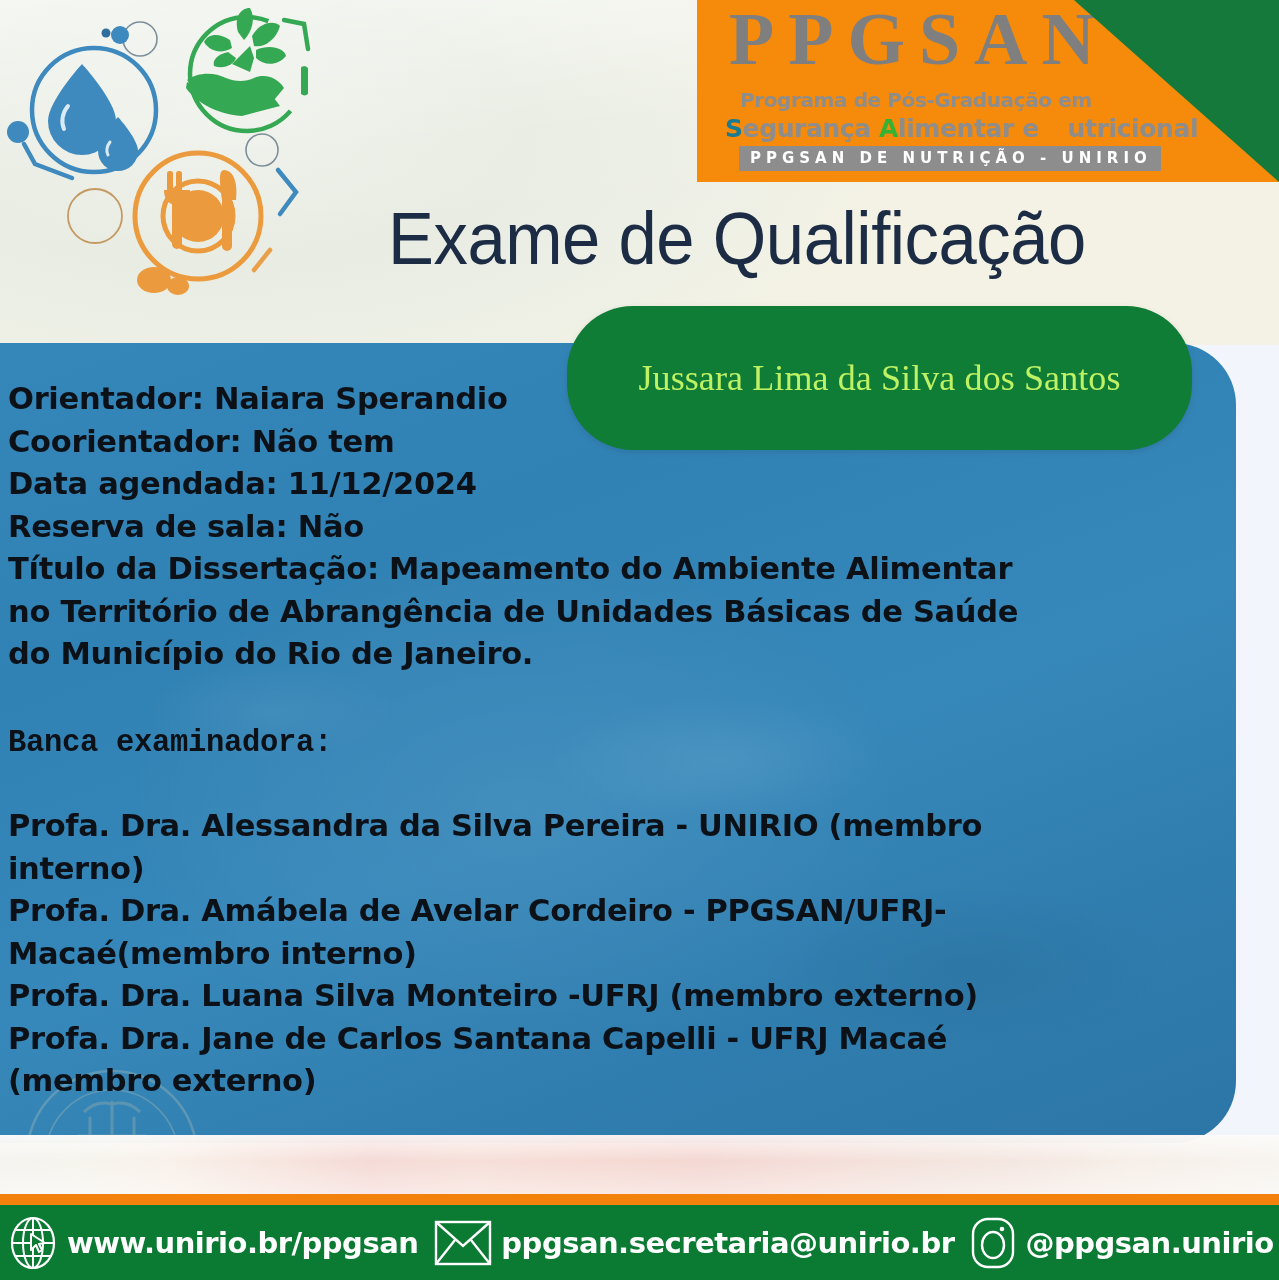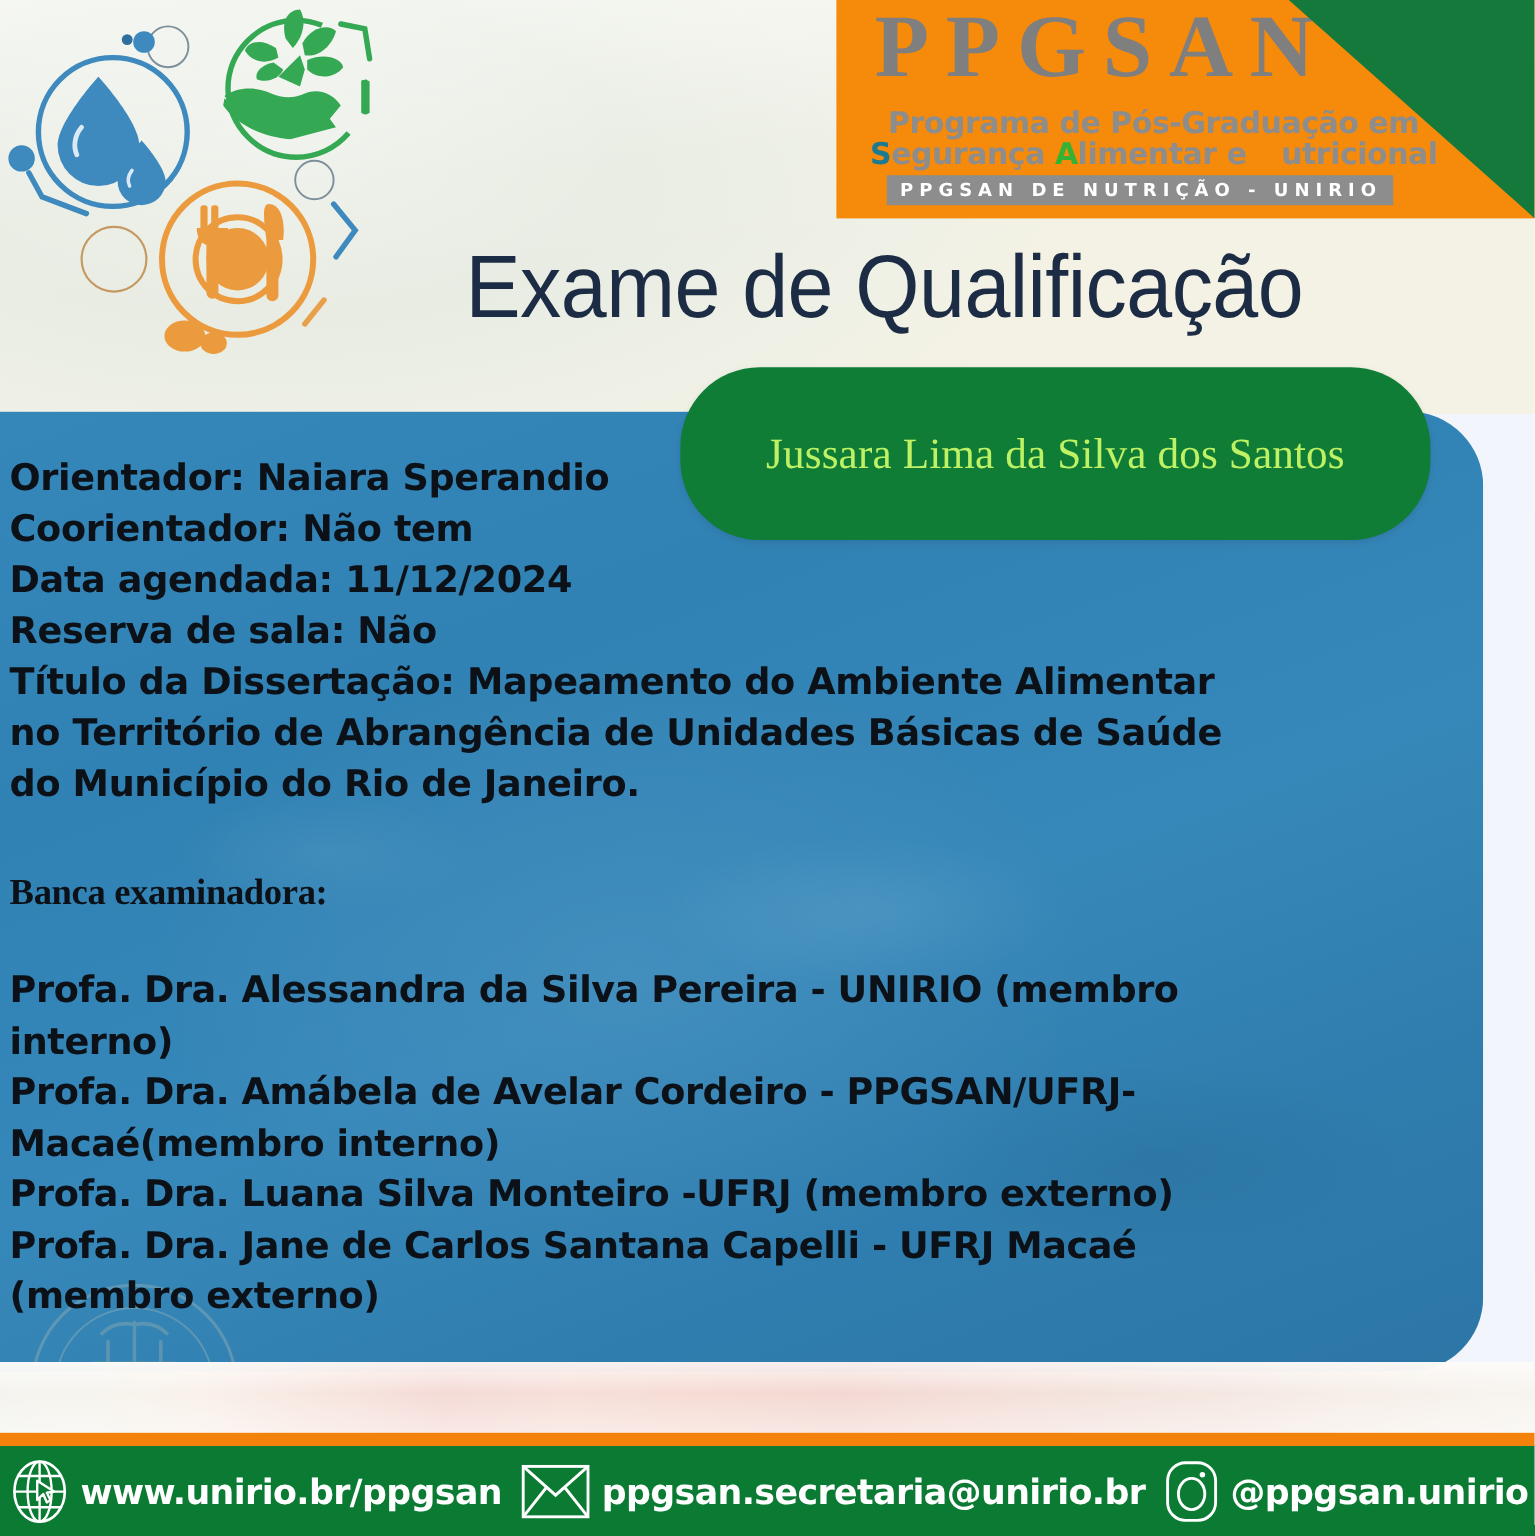--- a/index.html
+++ b/index.html
@@ -62,21 +62,21 @@
     font-size: 74px;
     font-weight: 700;
     letter-spacing: 14px;
     color: #7f7f7f;
     line-height: 1;
   }
   .logo-line2 {
     position: absolute;
     left: 43px; top: 88px;
     font-family: "DejaVu Sans", sans-serif;
-    font-size: 25px;
+    font-size: 20px;
     font-weight: 700;
     color: #8d8d8d;
     letter-spacing: -0.4px;
     white-space: nowrap;
   }
   .logo-line3 {
     position: absolute;
     left: 28px; top: 114px;
     font-family: "DejaVu Sans", sans-serif;
     font-size: 25px;
@@ -301,21 +301,21 @@
     </div>
 
     <div style="position:absolute;left:8px;top:35px;width:1040px;font-family:'DejaVu Sans',sans-serif;font-weight:700;font-size:30.5px;line-height:42.5px;color:#0c1118;letter-spacing:-0.3px;">
       <div class="line">Orientador: Naiara Sperandio</div>
       <div class="line">Coorientador: Não tem</div>
       <div class="line">Data agendada: 11/12/2024</div>
       <div class="line">Reserva de sala: Não</div>
       <div class="wrapline">Título da Dissertação: Mapeamento do Ambiente Alimentar no Território de Abrangência de Unidades Básicas de Saúde do Município do Rio de Janeiro.</div>
     </div>
 
-    <div style="position:absolute;left:8px;top:379px;font-family:Liberation Serif, serif;font-weight:700;font-size:30.5px;line-height:42.5px;color:#0c1118;letter-spacing:-0.3px;">Banca examinadora:</div>
+    <div style="position:absolute;left:8px;top:379px;font-family:Liberation Mono, monospace;font-weight:700;font-size:30.5px;line-height:42.5px;color:#0c1118;letter-spacing:-0.3px;">Banca examinadora:</div>
 
     <div style="position:absolute;left:8px;top:462px;width:995px;font-family:'DejaVu Sans',sans-serif;font-weight:700;font-size:30.5px;line-height:42.5px;color:#0c1118;letter-spacing:-0.35px;">
       <div class="member"> Profa. Dra. Alessandra da Silva Pereira - UNIRIO (membro interno)</div>
       <div class="member"> Profa. Dra. Amábela de Avelar Cordeiro - PPGSAN/UFRJ-Macaé(membro interno)</div>
       <div class="member"> Profa. Dra. Luana Silva Monteiro -UFRJ (membro externo)</div>
       <div class="member"> Profa. Dra. Jane de Carlos Santana Capelli - UFRJ Macaé (membro externo)</div>
     </div>
   </div>
 
   <div class="name-badge">

